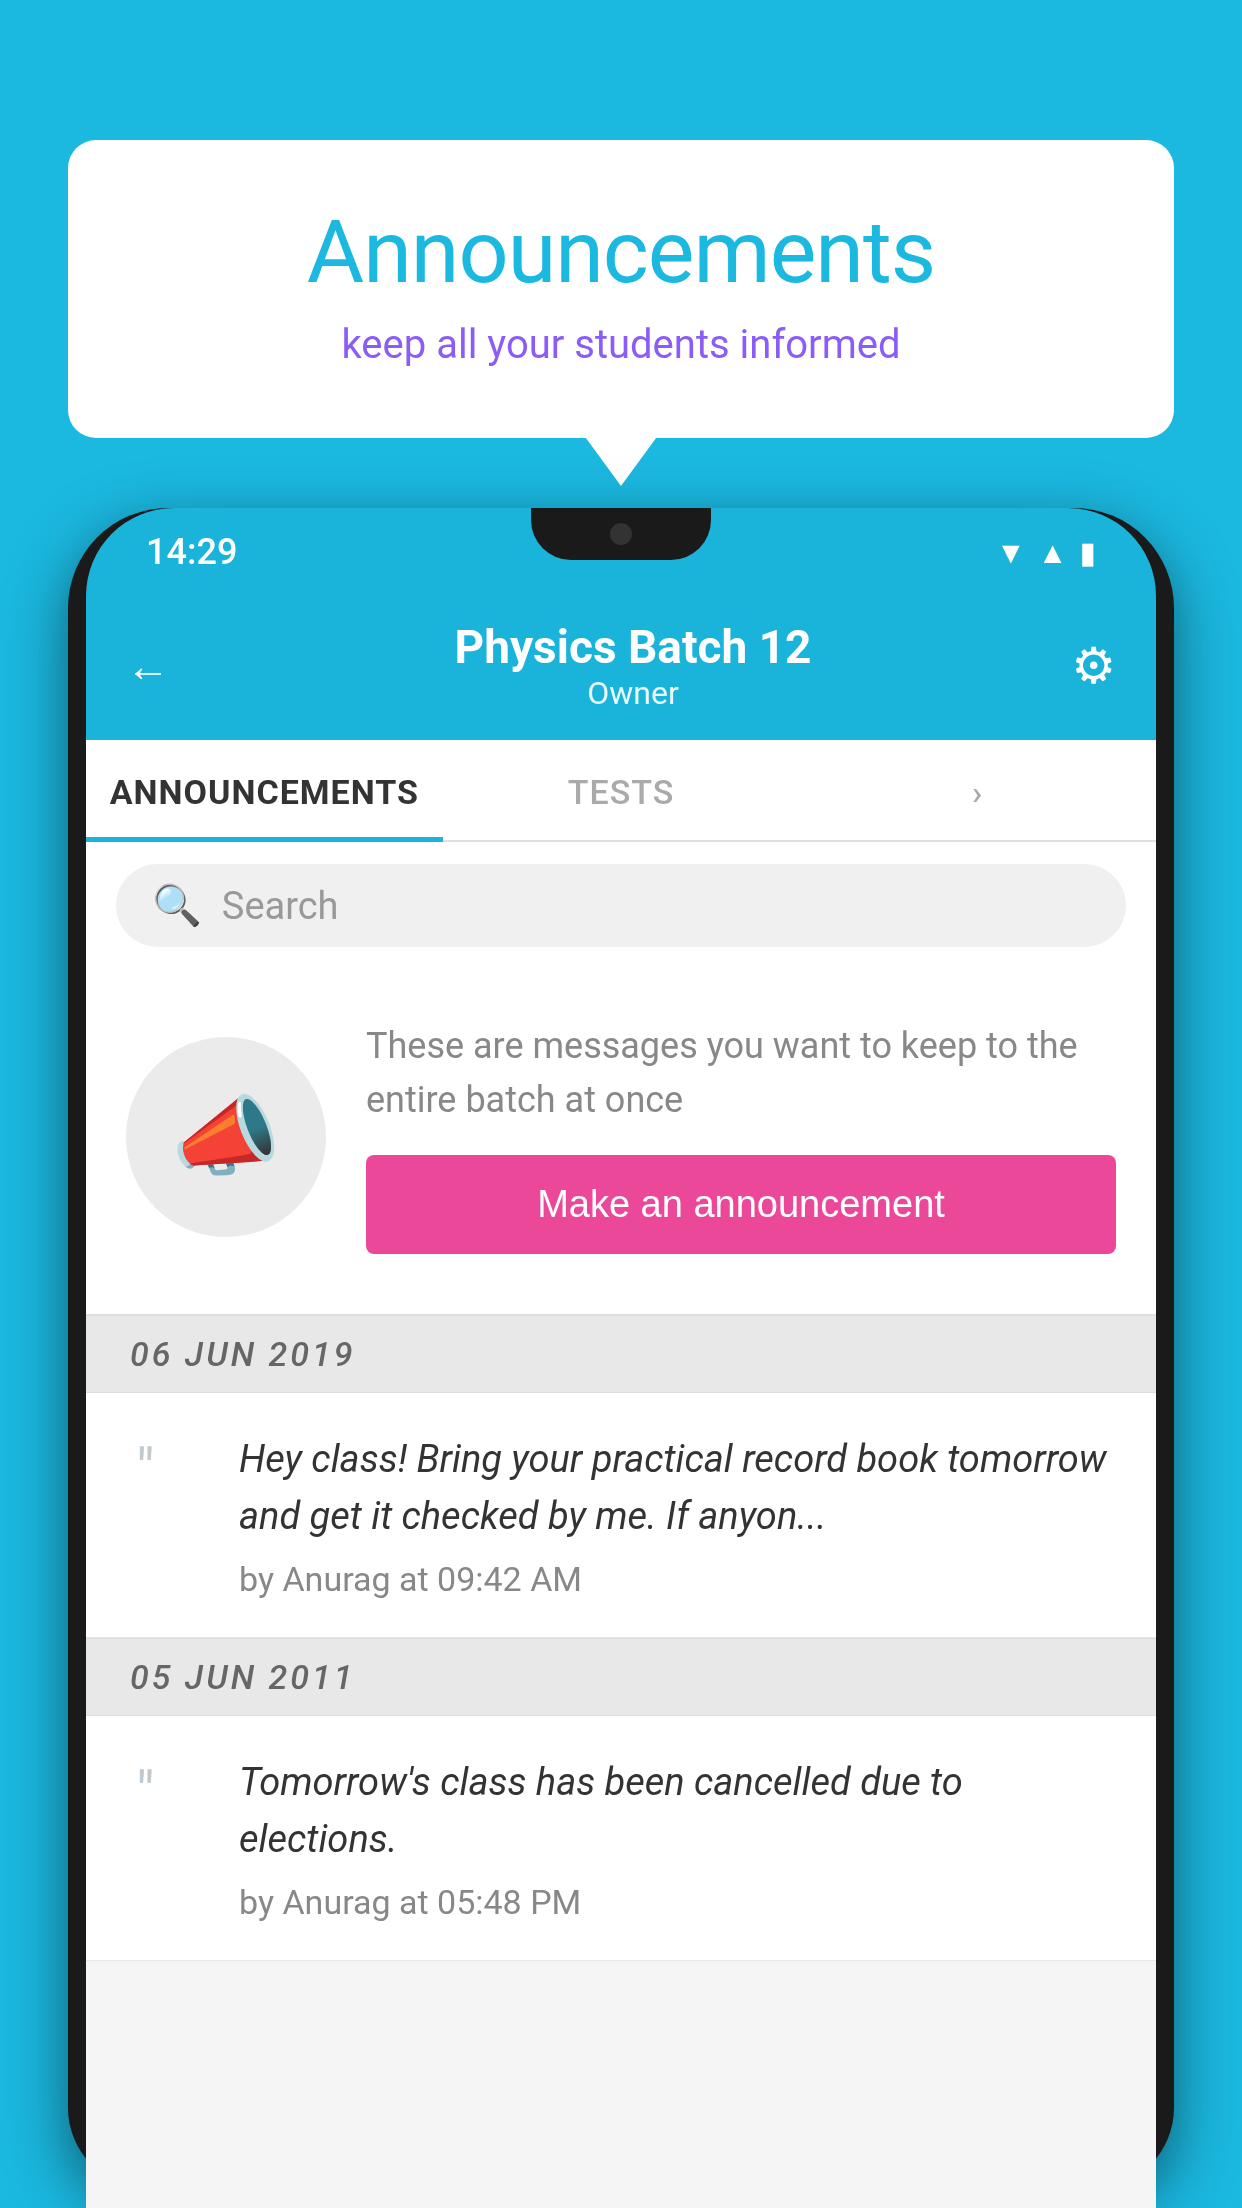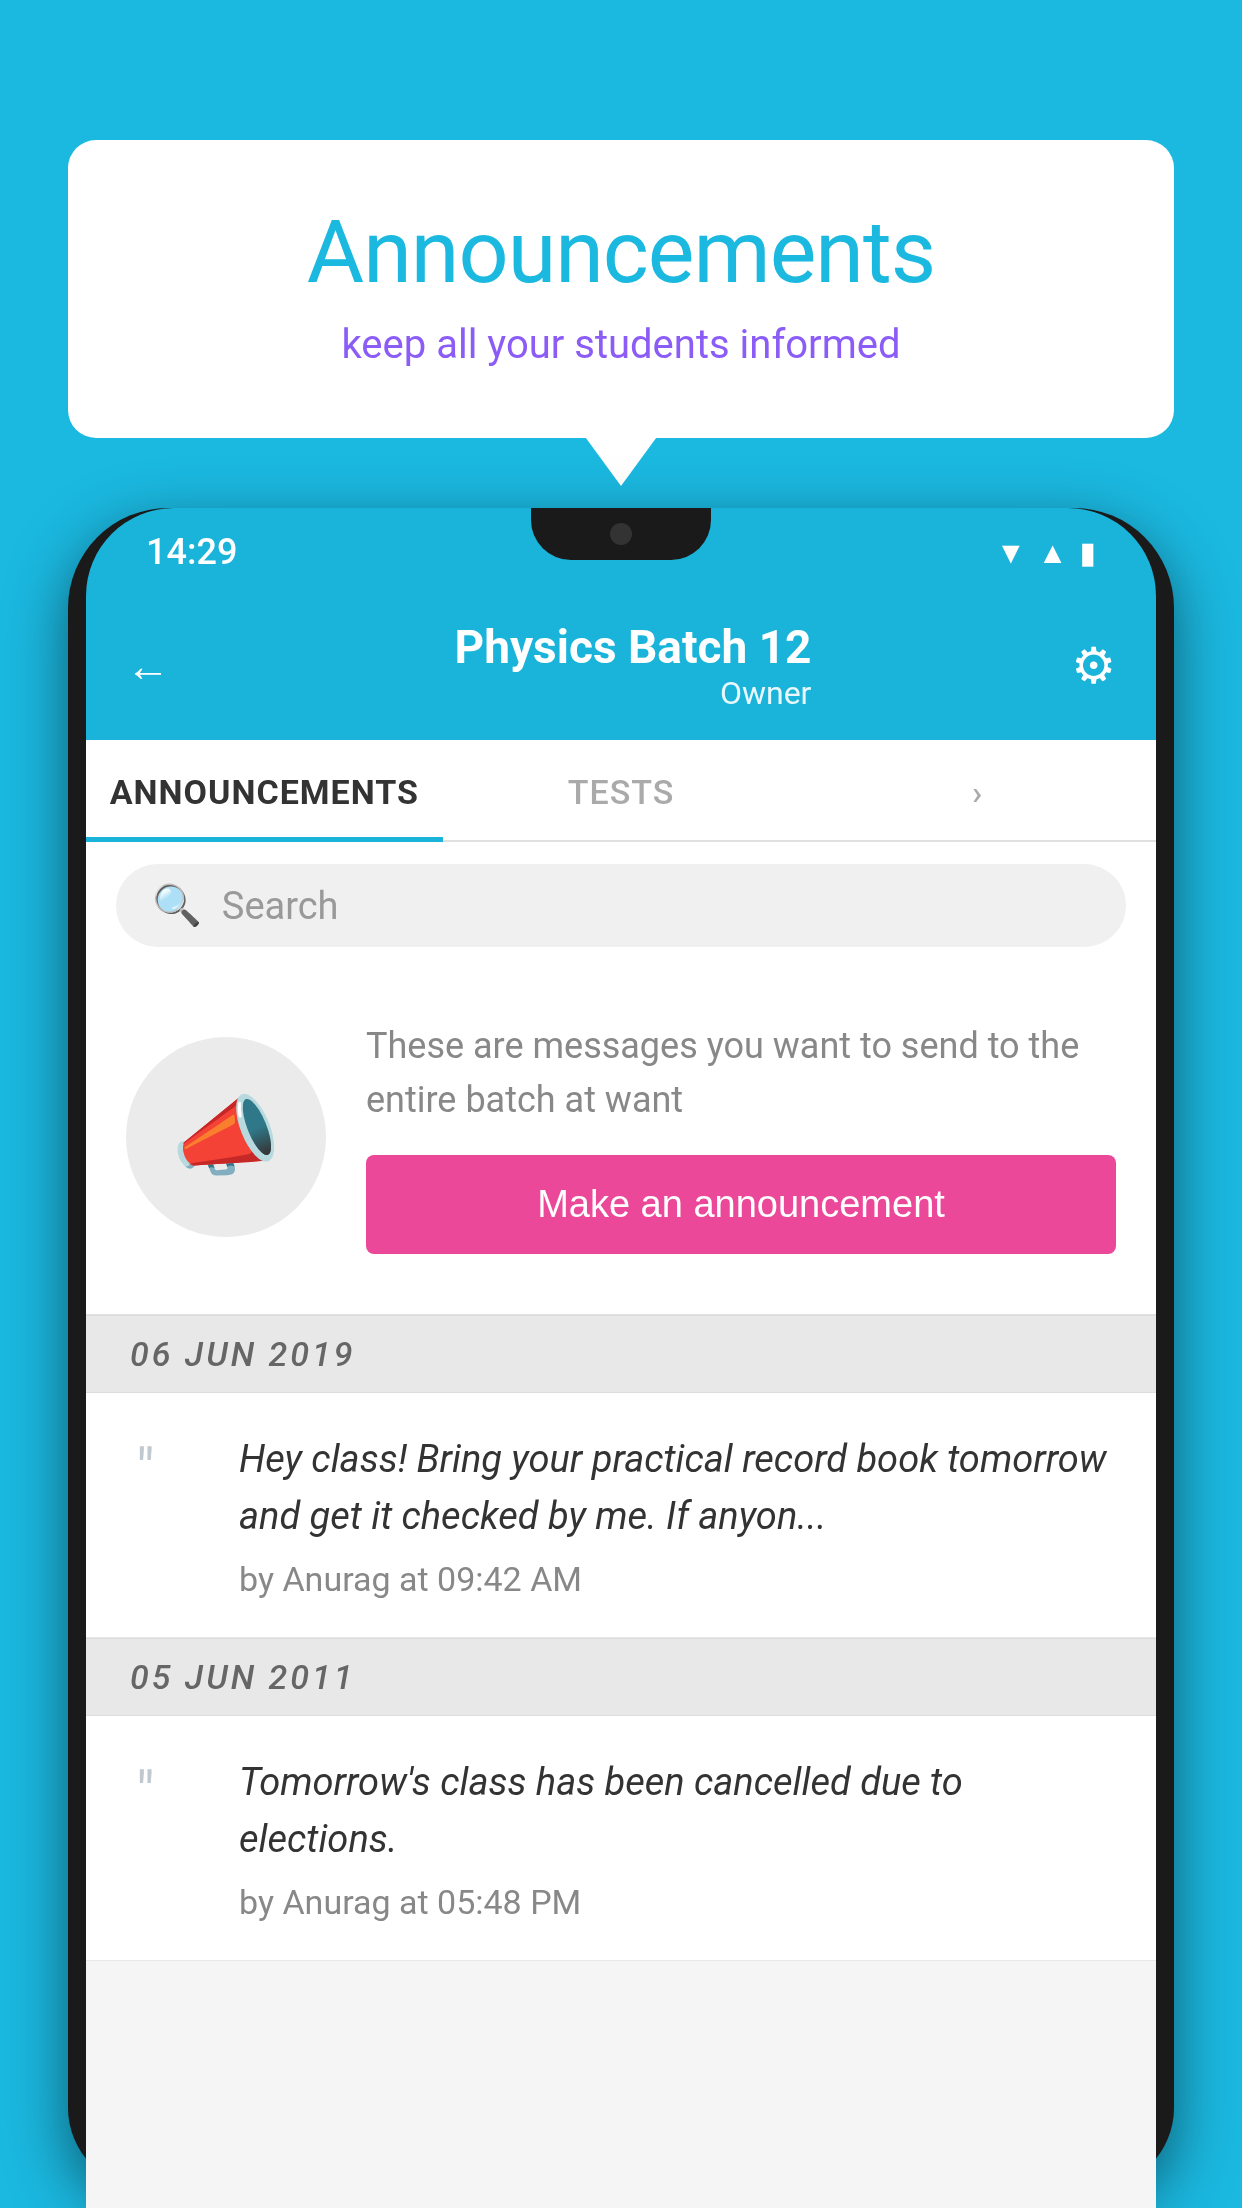--- a/index.html
+++ b/index.html
@@ -141,21 +141,21 @@
       justify-content: space-between;
     }
 
     .back-arrow {
       color: white;
       font-size: 44px;
       width: 60px;
     }
 
     .header-center {
-      text-align: right;
+      text-align: center;
       margin-left: 24px;
     }
 
     .header-title {
       color: white;
       font-size: 46px;
       font-weight: 700;
     }
 
     .header-subtitle {
@@ -390,21 +390,21 @@
           <span class="search-icon-inner">🔍</span>
           <span class="search-placeholder">Search</span>
         </div>
       </div>
 
       <div class="announcement-prompt">
         <div class="announcement-icon-circle">
           <span class="megaphone-icon">📣</span>
         </div>
         <div class="announcement-right">
-          <div class="announcement-desc">These are messages you want to send to the entire batch at want</div>
+          <div class="announcement-desc">These are messages you want to keep to the entire batch at once</div>
           <button class="make-announcement-btn">Make an announcement</button>
         </div>
       </div>
 
       <div class="date-separator">06  JUN  2019</div>
 
       <div class="announcement-item">
         <span class="quote-icon">"</span>
         <div class="announcement-text-block">
           <div class="announcement-message">Hey class! Bring your practical record book tomorrow and get it checked by me. If anyon...</div>

